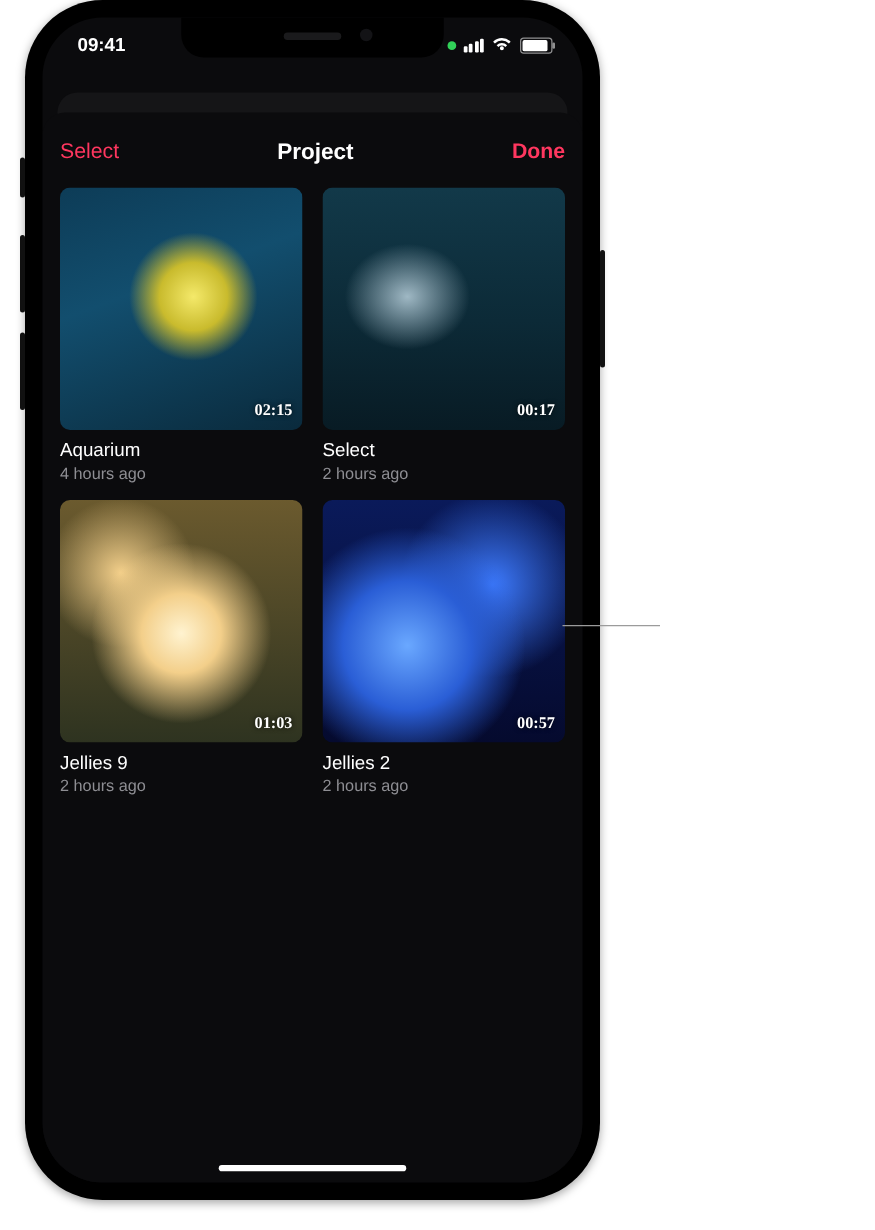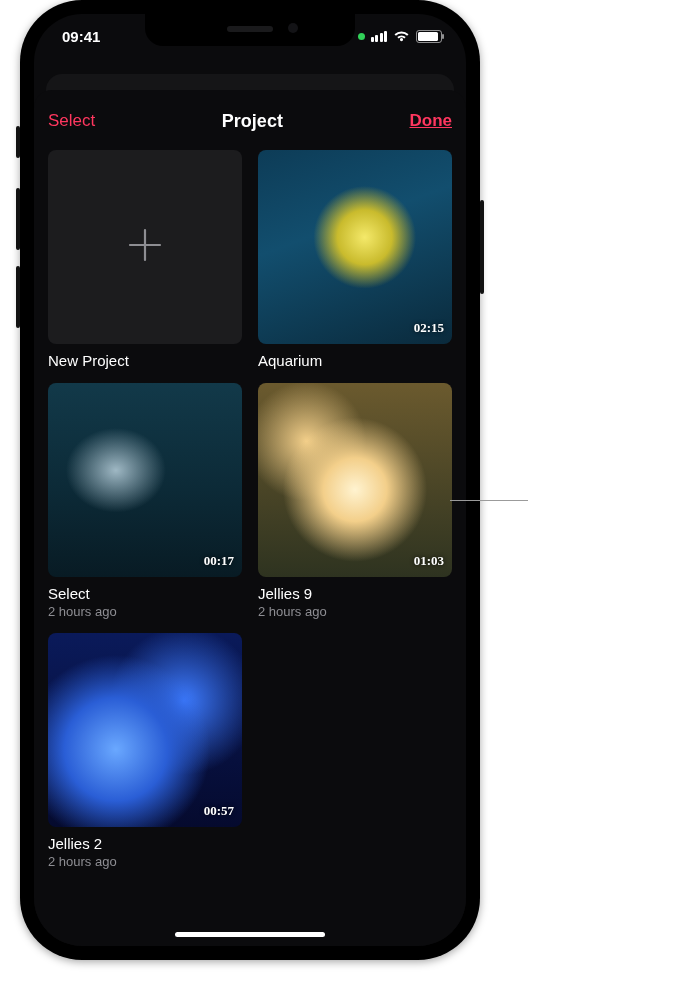--- a/index.html
+++ b/index.html
@@ -63,21 +63,21 @@
   position:absolute;left:0;right:0;top:76px;bottom:0;
   background:#0b0b0d;border-top-left-radius:18px;border-top-right-radius:18px;
   padding:14px 14px 0;overflow:hidden;
 }
 .nav{
   display:flex;align-items:center;justify-content:space-between;
   height:34px;margin-bottom:12px;
 }
 .nav .title{color:#fff;font-size:18px;font-weight:700;}
 .nav .btn{color:#ff375f;font-size:17px;font-weight:400;background:none;border:none;}
-.nav .btn.done{font-weight:700;text-decoration:underline;}
+.nav .btn.done{font-weight:700;}
 .grid{
   display:grid;grid-template-columns:1fr 1fr;gap:14px 16px;
 }
 .tile{width:100%;}
 .thumb{
   width:100%;aspect-ratio:1/1;border-radius:8px;position:relative;
   overflow:hidden;background:#1c1c1e;
 }
 .thumb .dur{
   position:absolute;right:8px;bottom:8px;color:#fff;font-size:13px;font-weight:600;
@@ -151,36 +151,27 @@
 
       <div class="sheet">
         <div class="nav">
           <button class="btn">Select</button>
           <span class="title">Project</span>
           <button class="btn done">Done</button>
         </div>
 
         <div class="grid">
 
-          <div class="tile newproj">
-            <div class="thumb">
-              <span class="plus">
-                <svg width="40" height="40" viewBox="0 0 40 40">
-                    <path d="M20 5v30M5 20h30" stroke="#8e8e93" stroke-width="2.2" stroke-linecap="round"></path>
-                  </svg>
-              </span>
-            </div>
-            <div class="label">New Project</div>
-          </div>
 
           <div class="tile">
             <div class="thumb img-aquarium">
               <span class="dur">02:15</span>
             </div>
             <div class="label">Aquarium</div>
+            <div class="sub">4 hours ago</div>
           </div>
 
           <div class="tile">
             <div class="thumb img-sharks">
               <span class="dur">00:17</span>
             </div>
             <div class="label">Select</div>
             <div class="sub">2 hours ago</div>
           </div>
 

